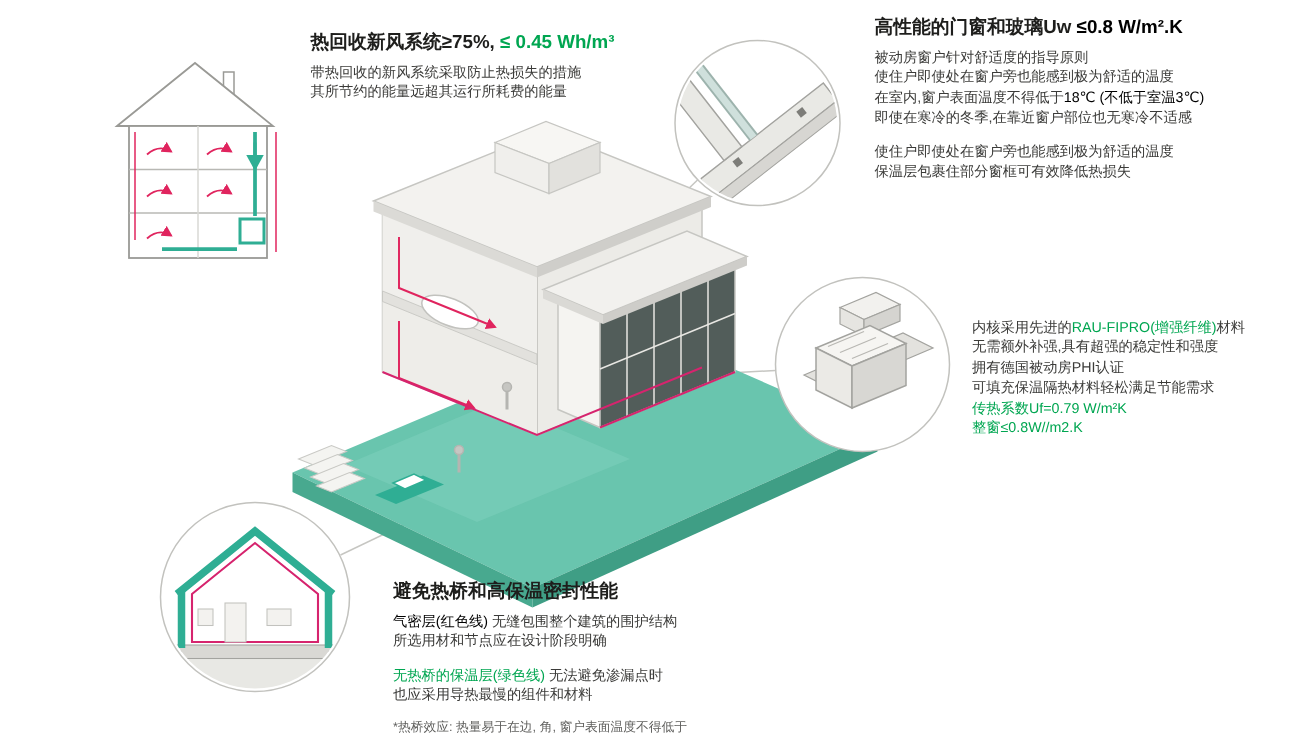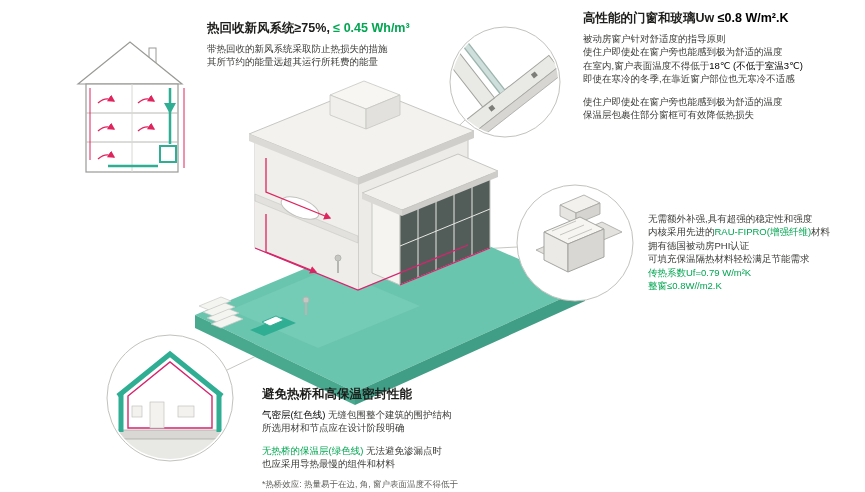--- a/index.html
+++ b/index.html
@@ -233,22 +233,22 @@
       <div>使住户即使处在窗户旁也能感到极为舒适的温度</div>
       <div><span>在室内,窗户表面温度不得低于</span><span class="red">18℃ (不低于室温3℃)</span></div>
       <div>即使在寒冷的冬季,在靠近窗户部位也无寒冷不适感</div>
       <div class="gap">使住户即使处在窗户旁也能感到极为舒适的温度</div>
       <div>保温层包裹住部分窗框可有效降低热损失</div>
     </div>
   </div>
 
   <div class="ann prof">
     <div class="body">
+      <div><span>内核采用先进的</span><span class="green">RAU-FIPRO(增强纤维)</span><span>材料</span></div>
       <div>无需额外补强,具有超强的稳定性和强度</div>
-      <div><span>内核采用先进的</span><span class="green">RAU-FIPRO(增强纤维)</span><span>材料</span></div>
       <div>拥有德国被动房PHI认证</div>
       <div>可填充保温隔热材料轻松满足节能需求</div>
       <div class="green bold">传热系数Uf=0.79 W/m²K</div>
       <div class="green bold">整窗≤0.8W//m2.K</div>
     </div>
   </div>
 
   <div class="ann thermal">
     <div class="title">避免热桥和高保温密封性能</div>
     <div class="body">

